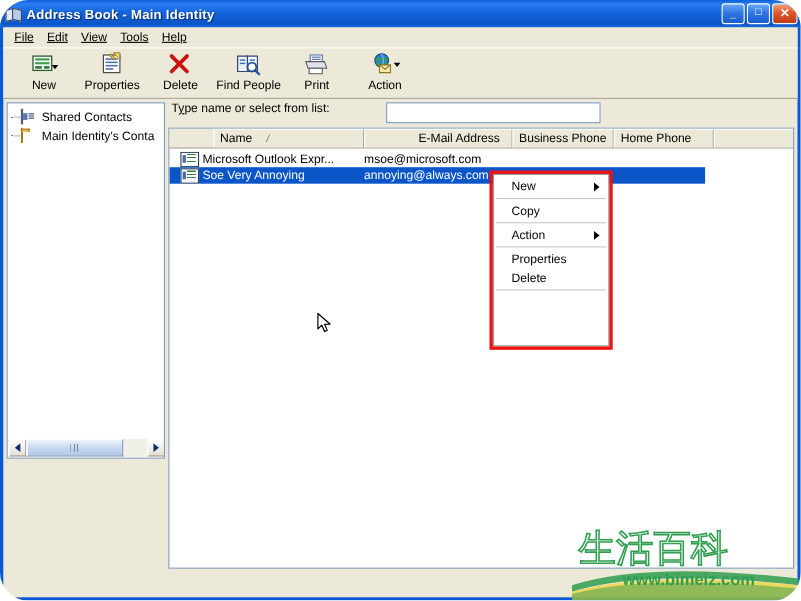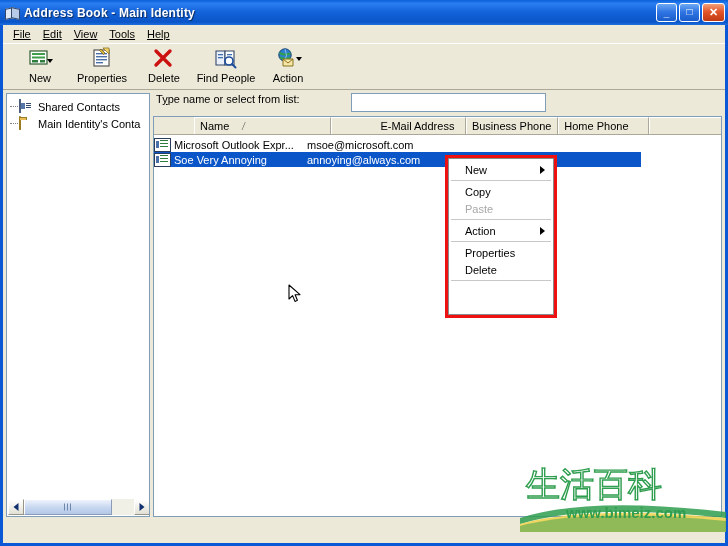--- a/index.html
+++ b/index.html
@@ -9,20 +9,21 @@
   }
   #app {
     position: relative;
     width: 728px;
     height: 546px;
     overflow: hidden;
     font-family: "Liberation Sans", sans-serif;
     font-size: 11px;
     color: #000000;
     background: #ffffff;
+    border-radius: 26px;
   }
 
   
   .window {
     position: absolute;
     left: 0; top: 0;
     width: 728px; height: 546px;
     box-sizing: border-box;
     border: 3px solid #0a58d6;
     border-top: none;
@@ -153,21 +154,21 @@
     width: 0; height: 0;
     border-left: 3px solid transparent;
     border-right: 3px solid transparent;
     border-top: 4px solid #000;
   }
 
   
   .tree-panel {
     position: absolute;
     left: 6px; top: 93px;
-    width: 144px; height: 424px;
+    width: 144px; height: 324px;
     background: #ffffff;
     border: 1px solid #7f9db9;
     box-sizing: border-box;
     overflow: hidden;
   }
   .tree-item {
     display: flex;
     align-items: center;
     height: 17px;
     padding-left: 12px;
@@ -354,29 +355,30 @@
   }
   .lv-row.selected {
     background: #0a55c8;
     color: #ffffff;
     width: 487px;
   }
   .lv-cell-name {
     width: 149px;
     display: flex;
     align-items: center;
-    padding-left: 0;
+    padding-left: 10px;
     box-sizing: border-box;
     overflow: hidden;
   }
   .lv-cell-email {
     width: 142px;
     padding-left: 4px;
     box-sizing: border-box;
     overflow: hidden;
+    margin-left: 24px;
   }
   .card-icon {
     width: 15px; height: 12px;
     margin-right: 3px;
     flex: 0 0 auto;
     position: relative;
     background: #ffffff;
     border: 1px solid #2a3c5c;
   }
   .card-icon .bars {
@@ -457,21 +459,21 @@
   .cursor {
     position: absolute;
     left: 288px; top: 284px;
     width: 14px; height: 20px;
     z-index: 40;
   }
 
   
   .watermark {
     position: absolute;
-    left: 518px; top: 456px;
+    left: 518px; top: 470px;
     width: 210px; height: 76px;
     z-index: 45;
     pointer-events: none;
     text-decoration: underline;
   }
 </style>
 </head>
 <body>
 
 <div id="app">
@@ -553,20 +555,32 @@
           <rect x="5" y="7" width="5" height="1.3" fill="#3f6fae"></rect>
           <rect x="5" y="10" width="5" height="1.3" fill="#3f6fae"></rect>
           <rect x="14" y="7" width="5" height="1.3" fill="#3f6fae"></rect>
           <circle cx="16" cy="14" r="4" fill="none" stroke="#1f4f9e" stroke-width="1.6"></circle>
           <path d="M19 17 l3.5 3.5" stroke="#1f4f9e" stroke-width="2" stroke-linecap="round"></path>
         </svg>
       </div>
       <div class="tlabel">Find People</div>
     </div>
 
+    <div class="tbtn">
+      <div class="ticon">
+        <svg width="26" height="24" viewBox="0 0 26 24">
+          <path d="M7 3 h11 v6 h-11 z" fill="#ffffff" stroke="#4a6ea8" stroke-width="1"></path>
+          <rect x="8.5" y="4.5" width="8" height="1" fill="#4a6ea8"></rect>
+          <rect x="8.5" y="6.5" width="8" height="1" fill="#4a6ea8"></rect>
+          <path d="M3 9 h17 l2 6 h-17 z" fill="#dfe3ea" stroke="#5a5a5a" stroke-width="1"></path>
+          <path d="M6 15 h12 v5 h-12 z" fill="#ffffff" stroke="#5a5a5a" stroke-width="1"></path>
+        </svg>
+      </div>
+      <div class="tlabel">Print</div>
+    </div>
 
     <div class="tbtn">
       <div class="ticon">
         <svg width="26" height="24" viewBox="0 0 26 24">
           <circle cx="10" cy="8" r="6.2" fill="#2f7fd0" stroke="#14406f" stroke-width="1"></circle>
           <path d="M4.5 6 q5 2.5 11 0.5" stroke="#2f9e4f" stroke-width="2" fill="none"></path>
           <path d="M5 10.5 q5 2.5 10 0" stroke="#2f9e4f" stroke-width="2" fill="none"></path>
           <path d="M10 2 q3 6 0 12" stroke="#9fd0f0" stroke-width="0.8" fill="none"></path>
           <path d="M8 12 h10 v7 h-10 z" fill="#f6e6a8" stroke="#8a7420" stroke-width="1"></path>
           <path d="M8 12 l5 4 5 -4" fill="none" stroke="#8a7420" stroke-width="1"></path>
@@ -658,23 +672,20 @@
 
   <div class="ctx-menu">
     <div class="ctx-item">
       <span>New</span>
       <span class="sub-arrow"></span>
     </div>
     <div class="ctx-sep"></div>
     <div class="ctx-item">
       <span>Copy</span>
     </div>
-    <div class="ctx-item disabled">
-      <span>Paste</span>
-    </div>
     <div class="ctx-sep"></div>
     <div class="ctx-item">
       <span>Action</span>
       <span class="sub-arrow"></span>
     </div>
     <div class="ctx-sep"></div>
     <div class="ctx-item">
       <span>Properties</span>
     </div>
     <div class="ctx-item">

